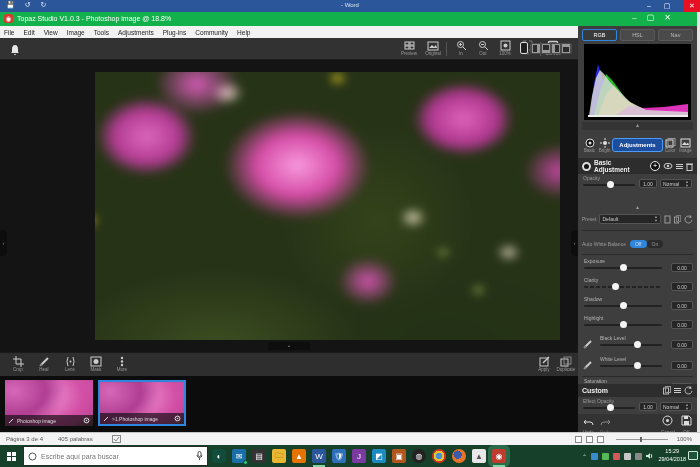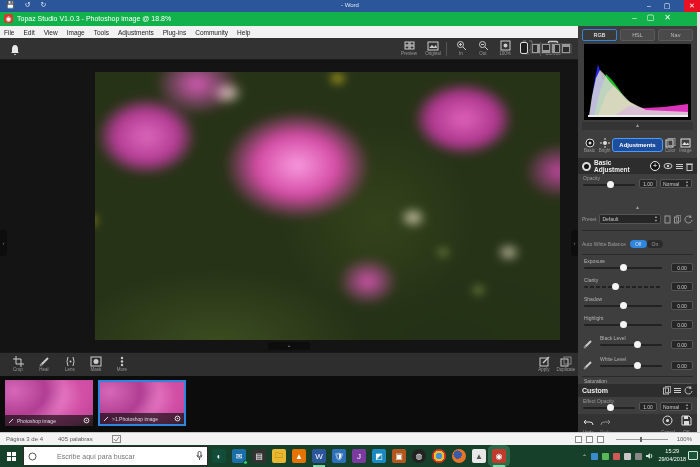--- a/index.html
+++ b/index.html
@@ -137,21 +137,21 @@
   .footer { position:absolute; left:0; top:388px; width:119px; height:18px; background:#333; display:flex; align-items:center; padding:0 5px; gap:6px; }
   .fbtn { text-align:center; color:#ccc; }
   .fbtn .lbl { font-size:4.5px; color:#999; }
   .fspacer { flex:1; }
 
   
   .taskbar { position:absolute; left:0; top:445px; width:700px; height:22px; background:#16402a; }
   .start { position:absolute; left:0; top:0; width:22px; height:22px; display:flex; align-items:center; justify-content:center; }
   .winlogo { display:grid; grid-template-columns:4px 4px; grid-template-rows:4px 4px; gap:1px; }
   .winlogo i { background:#fff; display:block; }
-  .searchbox { position:absolute; left:23px; top:1px; width:185px; height:20px; background:#fff; border:1px solid #2a2a2a; display:flex; align-items:center; padding:0 4px; gap:20px; }
+  .searchbox { position:absolute; left:23px; top:1px; width:185px; height:20px; background:#fff; border:1px solid #2a2a2a; display:flex; align-items:center; padding:0 4px; gap:4px; }
   .searchbox input { border:none; outline:none; flex:1; font-size:7px; color:#444; background:transparent; }
   .tb-icons { position:absolute; left:212px; top:0; height:22px; display:flex; align-items:center; gap:6px; }
   .tbi { width:14px; height:14px; border-radius:2px; position:relative; display:flex; align-items:center; justify-content:center; font-size:8px; color:#fff; }
   .tbi.open::after { content:""; position:absolute; left:1px; bottom:-4px; width:12px; height:2px; background:#7fd7a8; }
   .tbi.active-app { box-shadow:0 0 0 4px #2c6b49; background-clip:padding-box; }
   .tray { position:absolute; right:46px; top:0; height:22px; display:flex; align-items:center; gap:4px; }
   .tray-ic { width:7px; height:7px; border-radius:1px; }
   .clock { position:absolute; right:14px; top:2px; text-align:center; color:#fff; font-size:5.5px; line-height:8px; }
   .action-center { position:absolute; right:2px; top:6px; width:10px; height:9px; border:1px solid #cfe8da; border-radius:1px; background:#1c5437; }
   .badge { position:absolute; right:-2px; bottom:-2px; width:5px; height:5px; border-radius:50%; background:#2ecc71; border:1px solid #16402a; }

